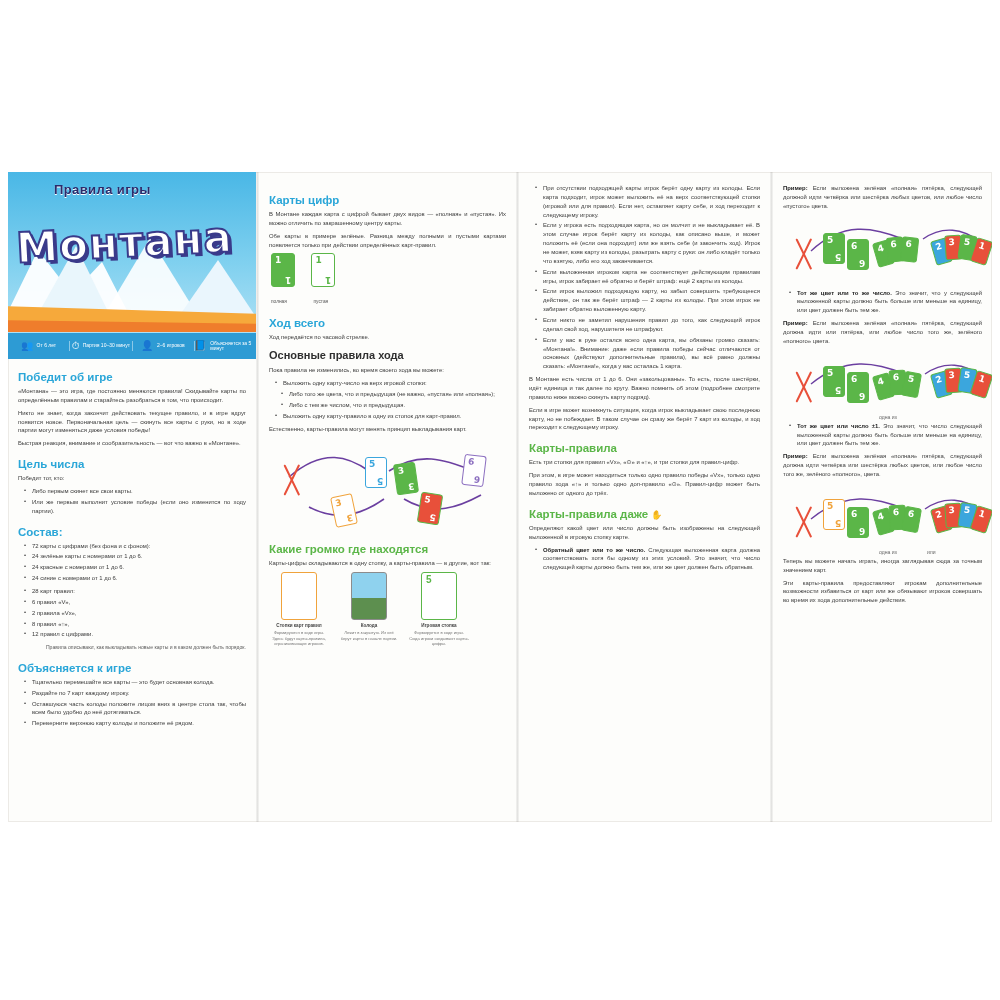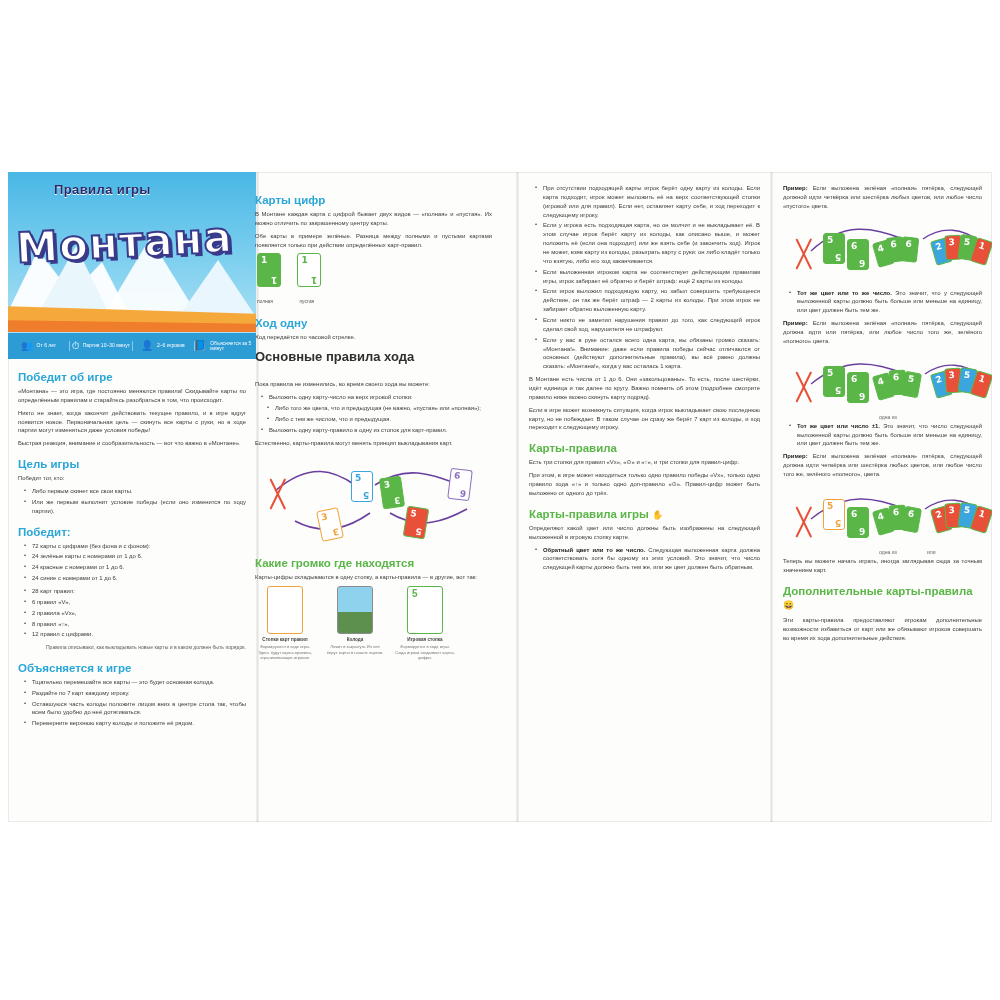--- a/index.html
+++ b/index.html
@@ -39,21 +39,21 @@
 
   .col {
     position: absolute;
     top: 0;
     bottom: 0;
     padding: 12px 10px 8px 10px;
     box-sizing: border-box;
     overflow: hidden;
   }
   .col1 { left: 0;     width: 248px; }
-  .col2 { left: 237px; width: 257px; }
+  .col2 { left: 251px; width: 257px; }
   .col3 { left: 511px; width: 251px; }
   .col4 { left: 765px; width: 219px; }
 
   
   .cover {
     position: relative;
     height: 187px;
     margin: -12px -10px 12px -10px;
     background: linear-gradient(#49b7e6 0%, #7fd0ef 48%, #bfe7f7 100%);
     overflow: hidden;
@@ -112,23 +112,23 @@
   
   h2.sec {
     color: #2aa6d8;
     font-size: 11.5px;
     margin: 10px 0 4px 0;
     font-weight: bold;
   }
   h2.sec.green { color: #5bb648; }
   h3.sub {
     color: #2f2f2f;
-    font-size: 13px;
+    font-size: 11px;
     font-weight: bold;
-    margin: 7px 0 16px 0;
+    margin: 7px 0 5px 0;
   }
   p.tx, li.tx {
     font-size: 5.9px;
     line-height: 1.5;
     color: #3a3a3a;
     margin: 0 0 4px 0;
     text-align: justify;
   }
   ul.tx-list {
     margin: 0 0 4px 0;
@@ -278,28 +278,28 @@
               <span>Объясняется за 5 минут</span>
             </div>
         </div>
       </div>
 
       <h2 class="sec">Победит об игре</h2>
       <p class="tx">«Монтана» — это игра, где постоянно меняются правила! Скидывайте карты по определённым правилам и старайтесь разобраться в том, что происходит.</p>
       <p class="tx">Никто не знает, когда закончит действовать текущее правило, и в игре вдруг появится новое. Первоначальная цель — скинуть все карты с руки, но в ходе партии могут изменяться даже условия победы!</p>
       <p class="tx">Быстрая реакция, внимание и сообразительность — вот что важно в «Монтане».</p>
 
-      <h2 class="sec">Цель игры</h2>
+      <h2 class="sec">Цель числа</h2>
       <p class="tx">Победит тот, кто:</p>
       <ul class="tx-list">
         <li>Либо первым скинет все свои карты.</li>
         <li>Или же первым выполнит условие победы (если оно изменится по ходу партии).</li>
       </ul>
 
-      <h2 class="sec">Победит:</h2>
+      <h2 class="sec">Состав:</h2>
       <ul class="tx-list">
         <li>72 карты с цифрами (без фона и с фоном):</li>
         <li>24 зелёные карты с номерами от 1 до 6.</li>
         <li>24 красные с номерами от 1 до 6.</li>
         <li>24 синие с номерами от 1 до 6.</li>
       </ul>
       <ul class="tx-list">
         <li>28 карт правил:</li>
         <li>6 правил «V»,</li>
         <li>2 правила «Vx»,</li>
@@ -324,21 +324,21 @@
 
       <div class="ex-cards">
         <span class="card fill-green"><span class="num">1</span><span class="num br">1</span></span>
         <span class="card"><span class="num">1</span><span class="num br">1</span></span>
       </div>
       <div>
         <span class="caption" style="display:inline-block;width:36px">полная</span>
         <span class="caption">пустая</span>
       </div>
 
-      <h2 class="sec">Ход одну</h2>
+      <h2 class="sec">Ход всего</h2>
       <p class="tx">Ход передаётся по часовой стрелке.</p>
       <h3 class="sub">Основные правила хода</h3>
       <p class="tx">Пока правила не изменились, во время своего хода вы можете:</p>
       <ul class="tx-list">
         <li>Выложить одну карту-число на верх игровой стопки:</li>
         <li style="margin-left:6px">Либо того же цвета, что и предыдущая (не важно, «пустая» или «полная»);</li>
         <li style="margin-left:6px">Либо с тем же числом, что и предыдущая.</li>
         <li>Выложить одну карту-правило в одну из стопок для карт-правил.</li>
       </ul>
       <p class="tx">Естественно, карты-правила могут менять принцип выкладывания карт.</p>
@@ -407,21 +407,21 @@
         <li>Если у вас в руке остался всего одна карта, вы обязаны громко сказать: «Монтана!». Внимание: даже если правила победы сейчас отличаются от основных (действуют дополнительные правила), вы всё равно должны сказать: «Монтана!», когда у вас осталась 1 карта.</li>
       </ul>
       <p class="tx">В Монтане есть числа от 1 до 6. Они «закольцованы». То есть, после шестёрки, идёт единица и так далее по кругу. Важно помнить об этом (подробнее смотрите правило ниже можно скинуть карту подряд).</p>
       <p class="tx">Если в игре может возникнуть ситуация, когда игрок выкладывает свою последнюю карту, но не побеждает. В таком случае он сразу же берёт 7 карт из колоды, и ход переходит к следующему игроку.</p>
 
       <h2 class="sec green">Карты-правила</h2>
       <p class="tx">Есть три стопки для правил «Vx», «⊙» и «↑», и три стопки для правил-цифр.</p>
       <p class="tx">При этом, в игре может находиться только одно правило победы «Vx», только одно правило хода «↑» и только одно доп-правило «⊙». Правил-цифр может быть выложено от одного до трёх.</p>
 
       <h2 class="sec green">
-        <span>Карты-правила игры</span>
+        <span>Карты-правила даже</span>
         <span class="emoji">✋</span>
       </h2>
       <p class="tx">Определяют какой цвет или число должны быть изображены на следующей выложенной в игровую стопку карте.</p>
       <ul class="tx-list">
         <li>
           <b class="strong">Обратный цвет или то же число.</b>
           <span>Следующая выложенная карта должна соответствовать хотя бы одному из этих условий. Это значит, что число следующей карты должно быть тем же, или же цвет должен быть обратным.</span>
         </li>
       </ul>
     </div>
@@ -575,21 +575,17 @@
           <span class="card fill-red" style="left:40px;top:6px; transform:rotate(18deg)">
               <span class="num">1</span>
             </span>
         </div>
         <div class="dots" style="position:absolute;left:96px;bottom:0">одна из</div>
         <div class="dots" style="position:absolute;left:144px;bottom:0">или</div>
       </div>
 
       <p class="tx">Теперь вы можете начать играть, иногда заглядывая сюда за точным значением карт.</p>
 
-      <h2 class="sec green" style="line-height:1.2">
-        <span>Дополнительные карты-правила</span>
-        <span class="emoji">😀</span>
-      </h2>
       <p class="tx">Эти карты-правила предоставляют игрокам дополнительные возможности избавиться от карт или же обязывают игроков совершать во время их хода дополнительные действия.</p>
     </div>
 
   </div>
 </div>
 
 </body></html>

